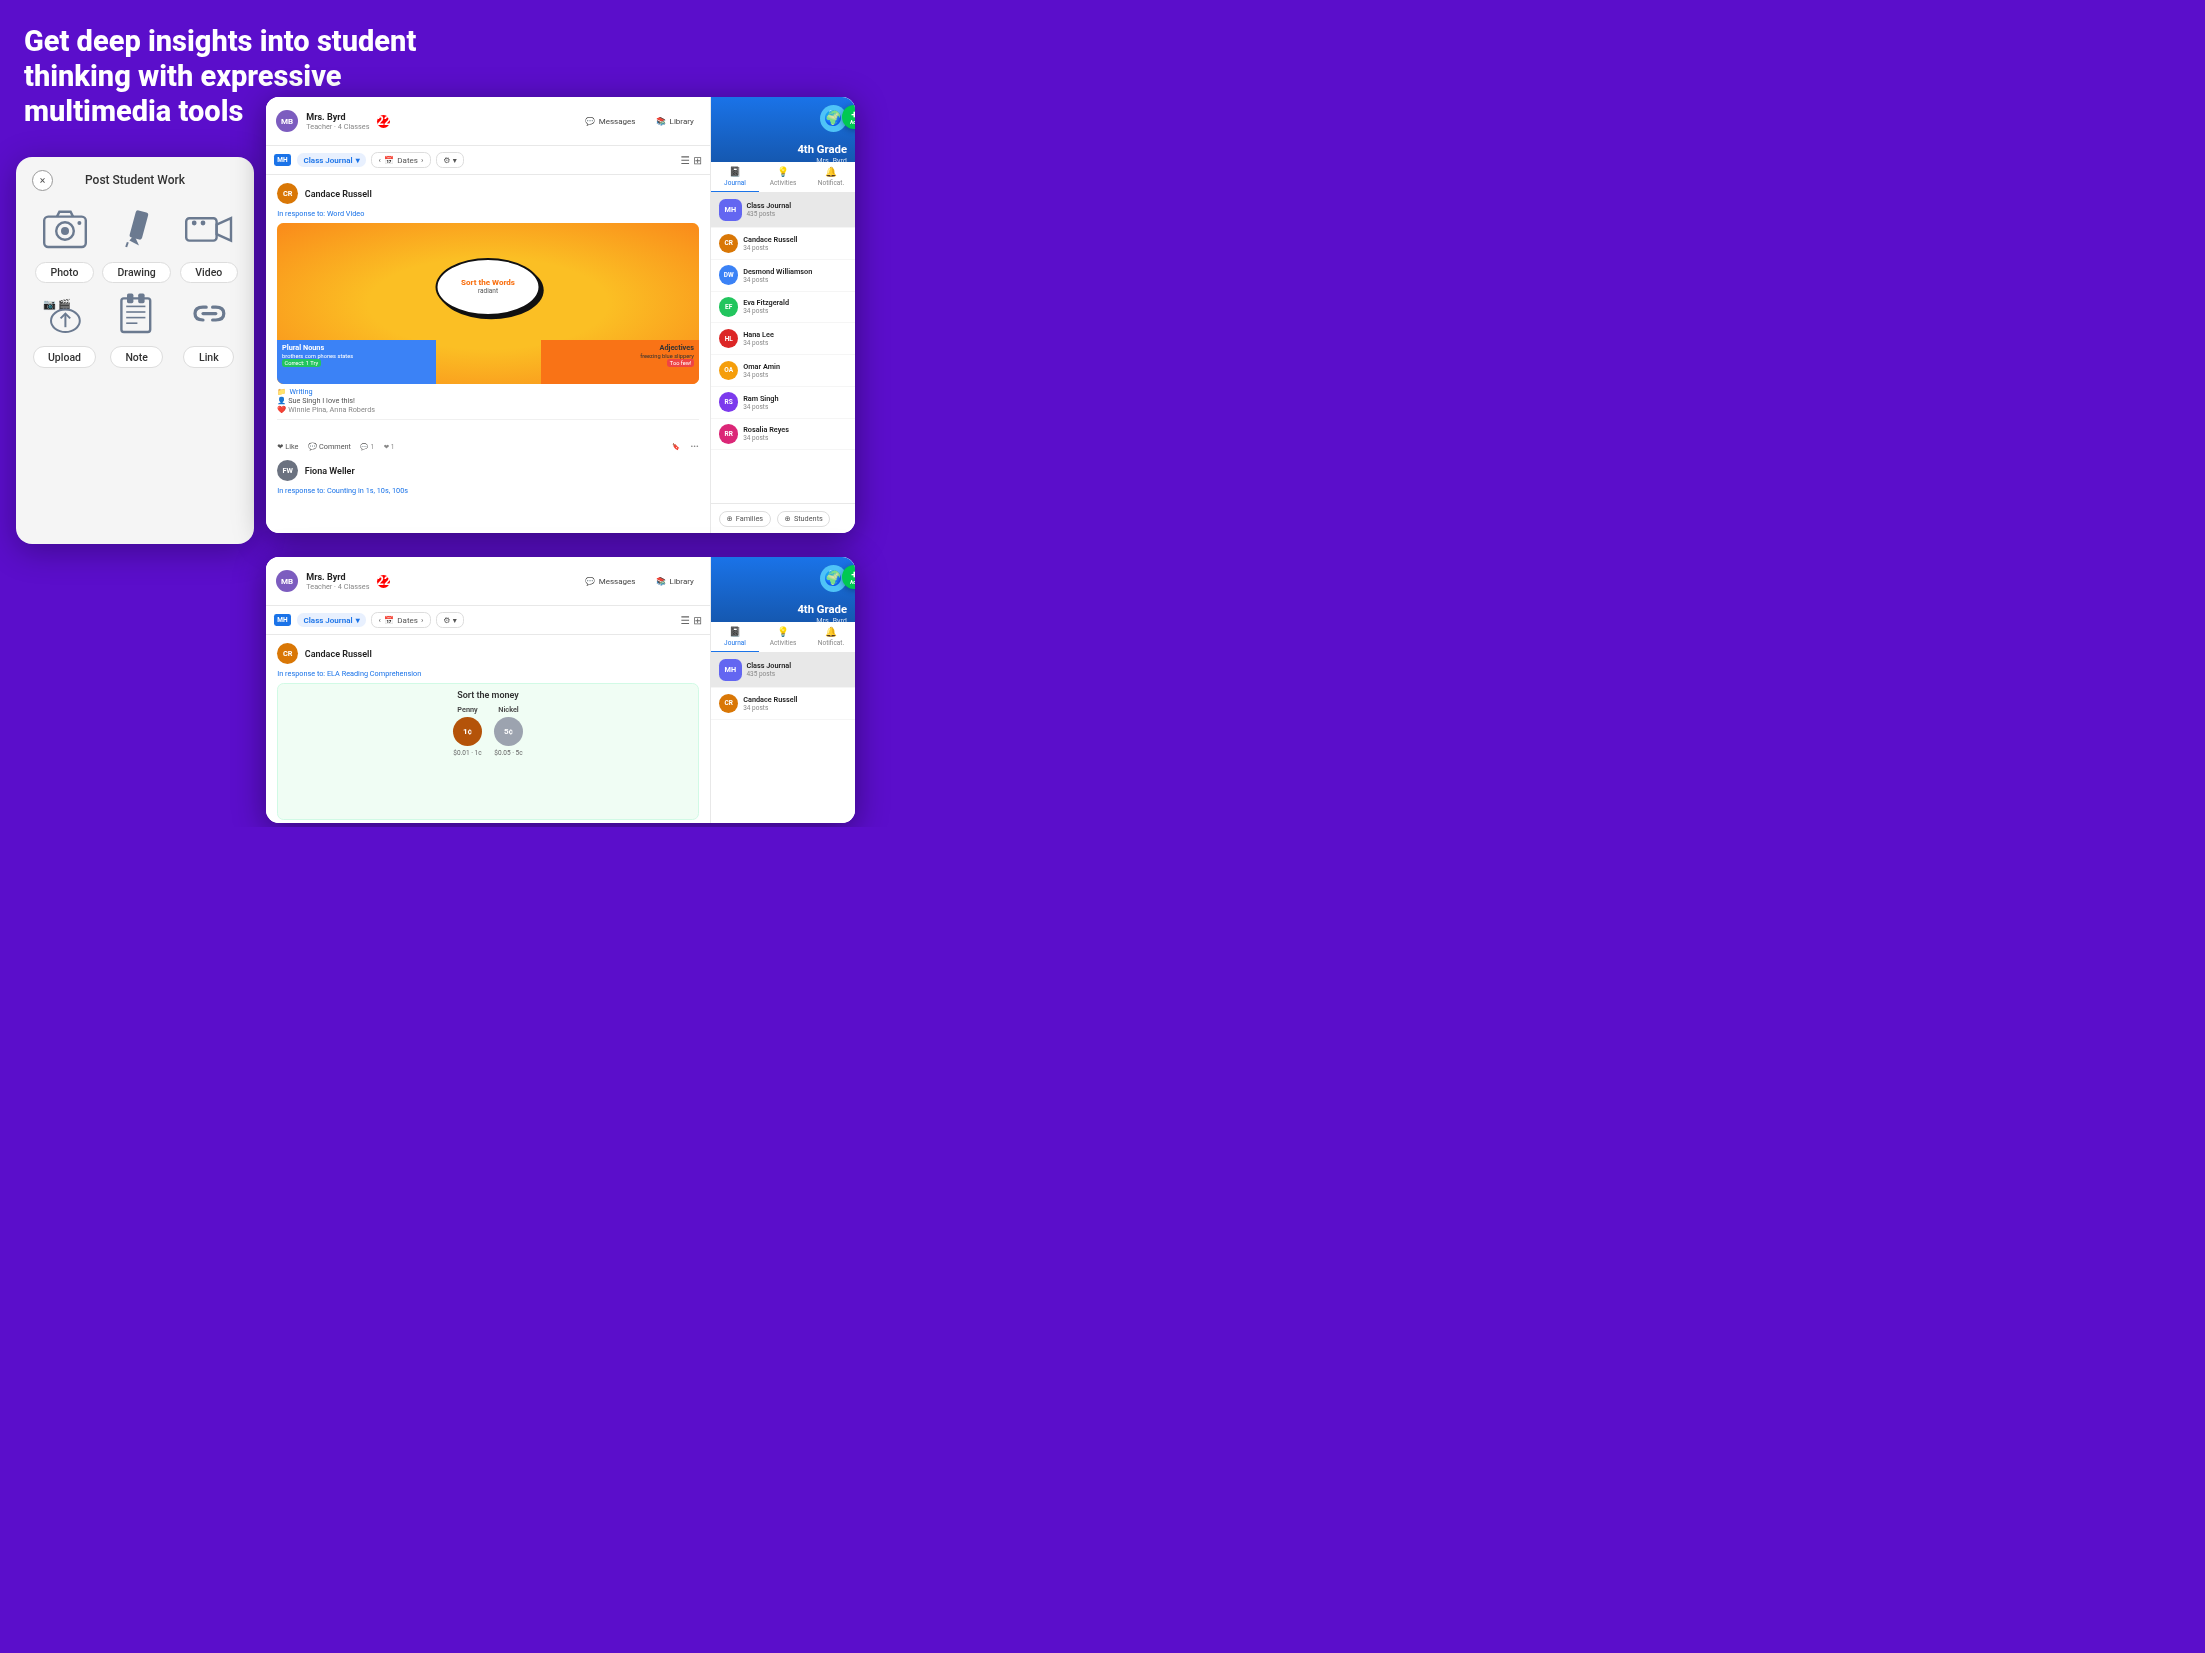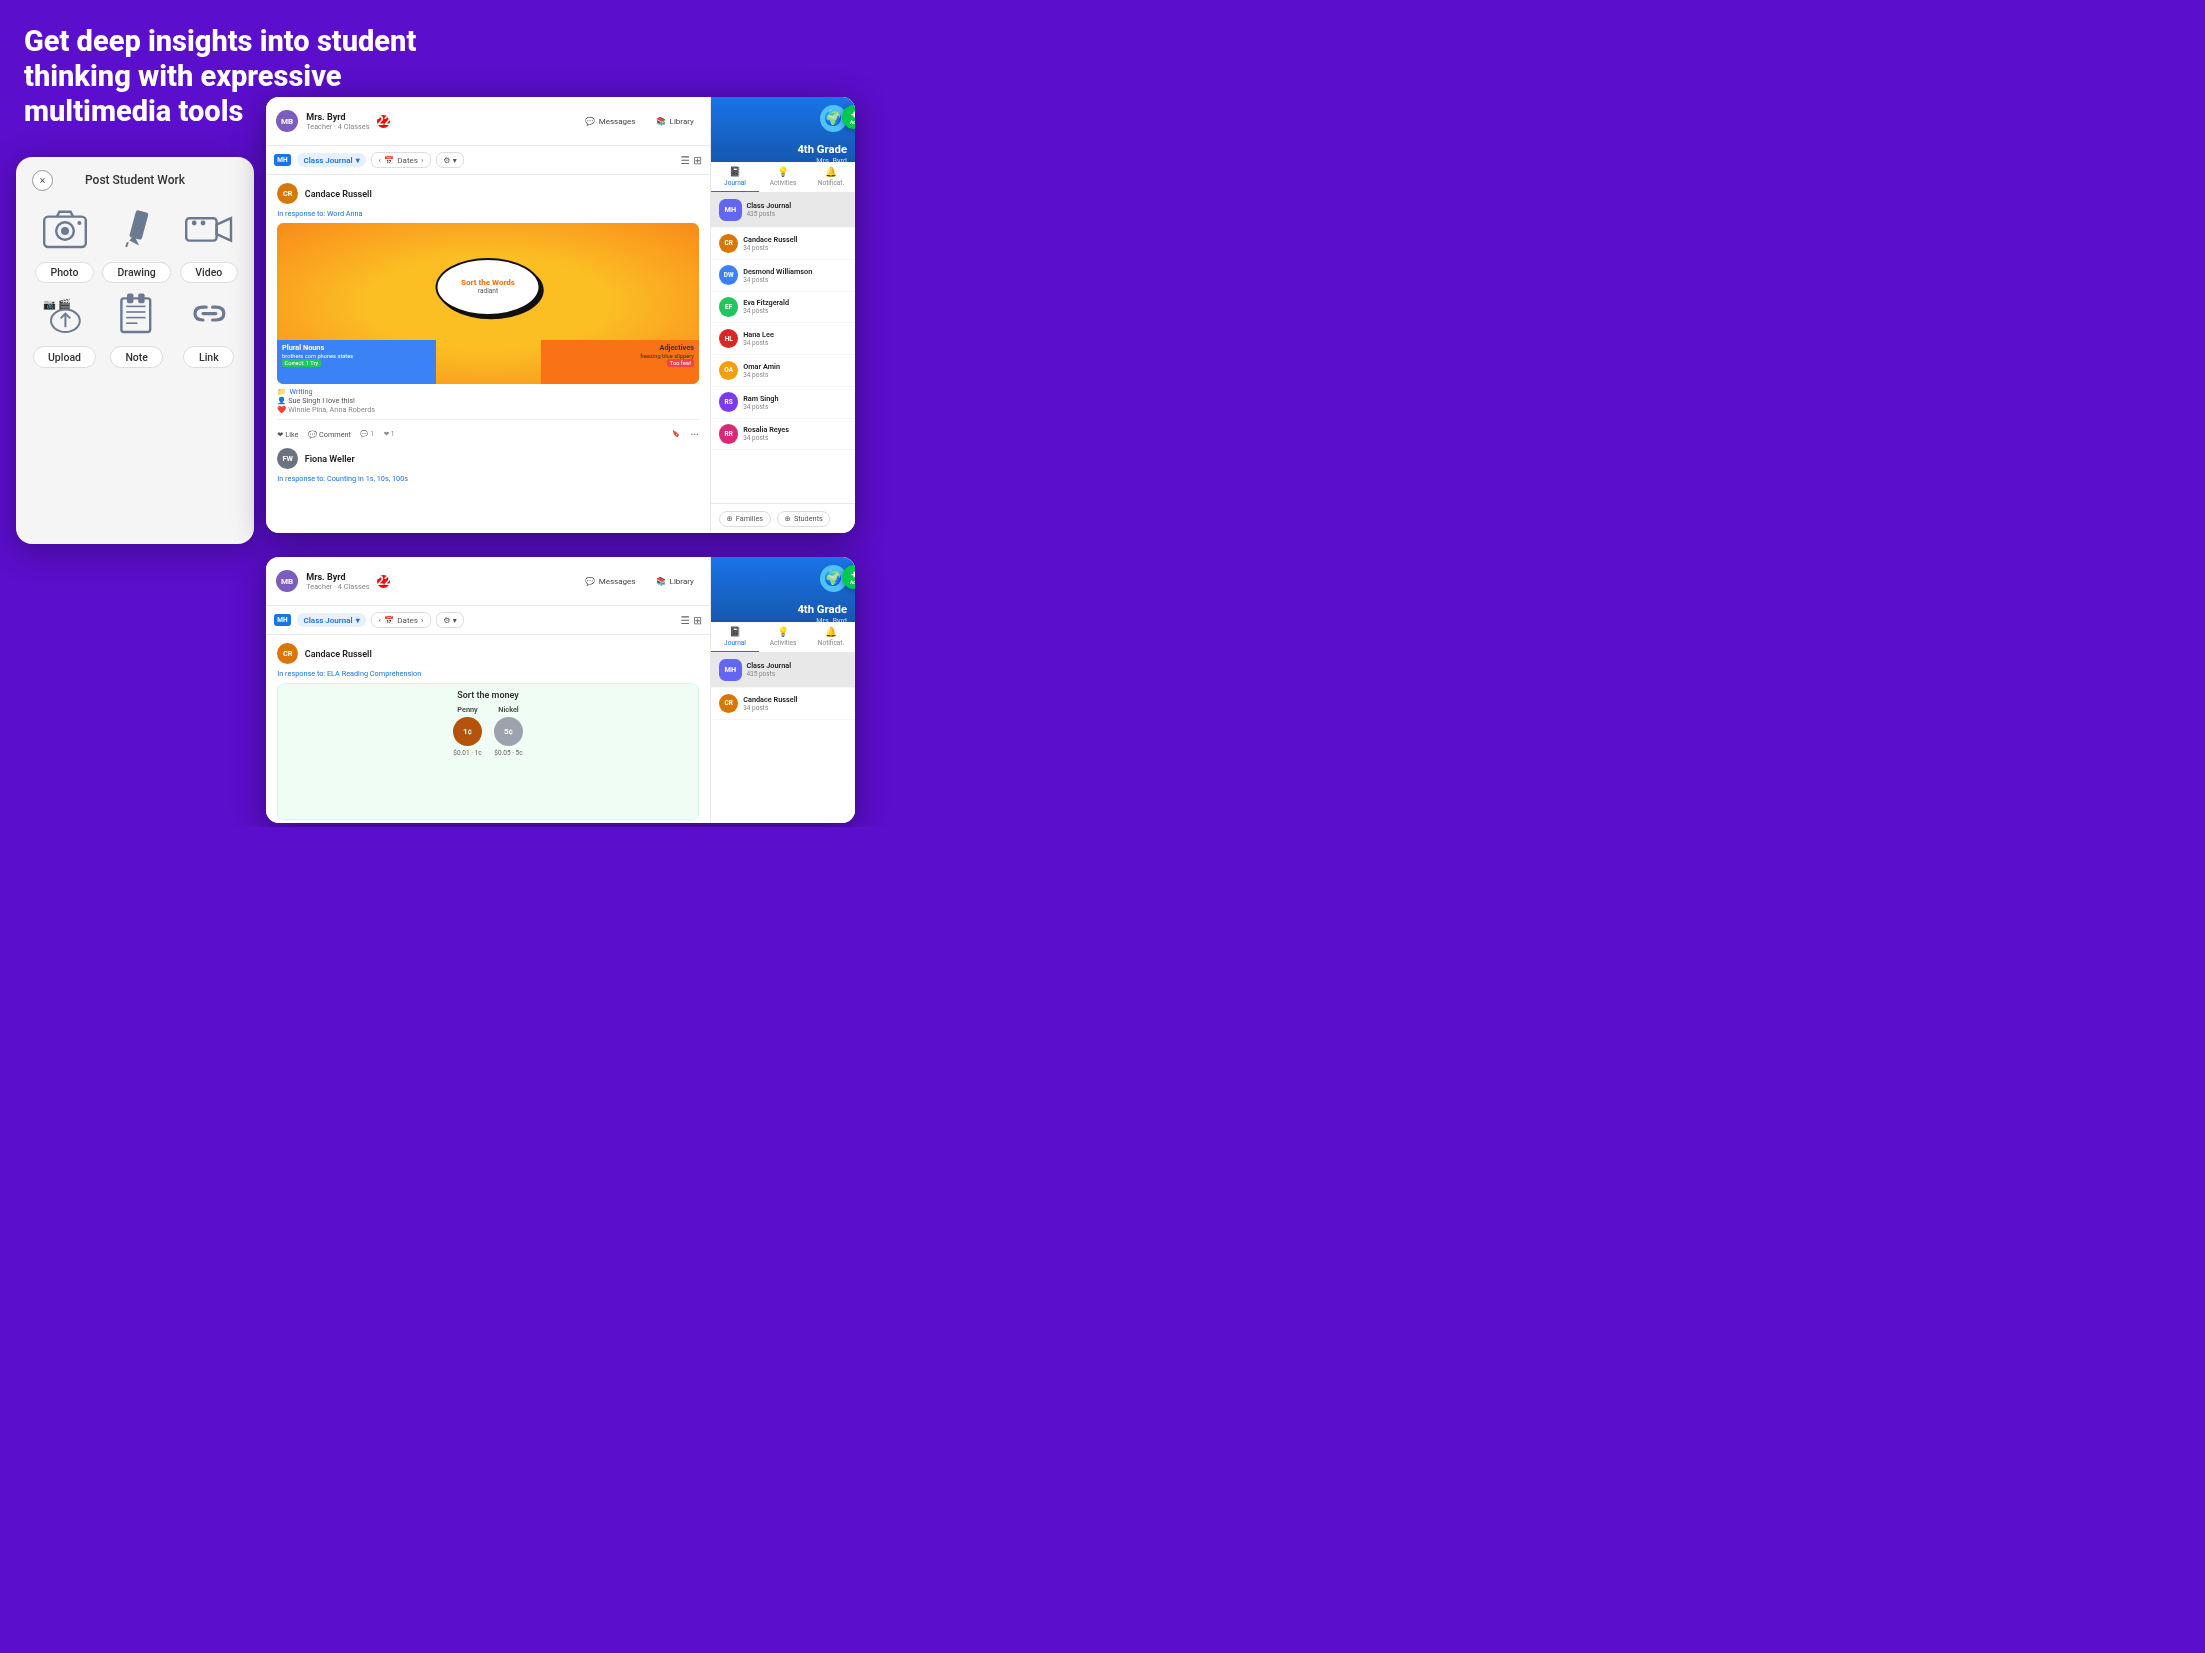--- a/index.html
+++ b/index.html
@@ -335,24 +335,24 @@
     .post-comment {
       font-size: 7.3px;
       color: #555;
     }
     .post-likes {
       font-size: 7.3px;
       color: #888;
     }
     .post-actions {
       display: flex;
-      align-items: flex-start;
+      align-items: flex-end;
       gap: 9.7px;
       margin-top: 4.8px;
-      padding-top: 10px;
+      padding-top: 22px;
       border-top: 0.8px solid #f0f0f0;
     }
     .action-btn {
       display: flex;
       align-items: center;
       gap: 3.2px;
       font-size: 7.3px;
       color: #555;
       cursor: pointer;
     }
@@ -697,21 +697,21 @@
       </div>
     </div>
 
     <div class="feed">
 
       <div class="post-card">
         <div class="post-header">
           <div class="post-avatar" style="background:#d97706">CR</div>
           <span class="post-name">Candace Russell</span>
         </div>
-        <div class="response-tag">In response to: Word Anna</div>
+        <div class="response-tag">In response to: Word Video</div>
 
         <div class="sort-activity">
 
           <div style="position:absolute;top:40%;left:50%;transform:translate(-50%,-50%);z-index:2;text-align:center;">
             <div style="background:white;border:2.4px solid #111;border-radius:50%;width:105px;height:58px;display:flex;flex-direction:column;align-items:center;justify-content:center;font-size:8px;font-weight:800;color:#f97316;box-shadow:3.2px 3.2px 0 #111;">
               <div>Sort the Words</div>
               <div style="font-size:6.5px;color:#555;font-weight:400">radiant</div>
             </div>
           </div>
 

